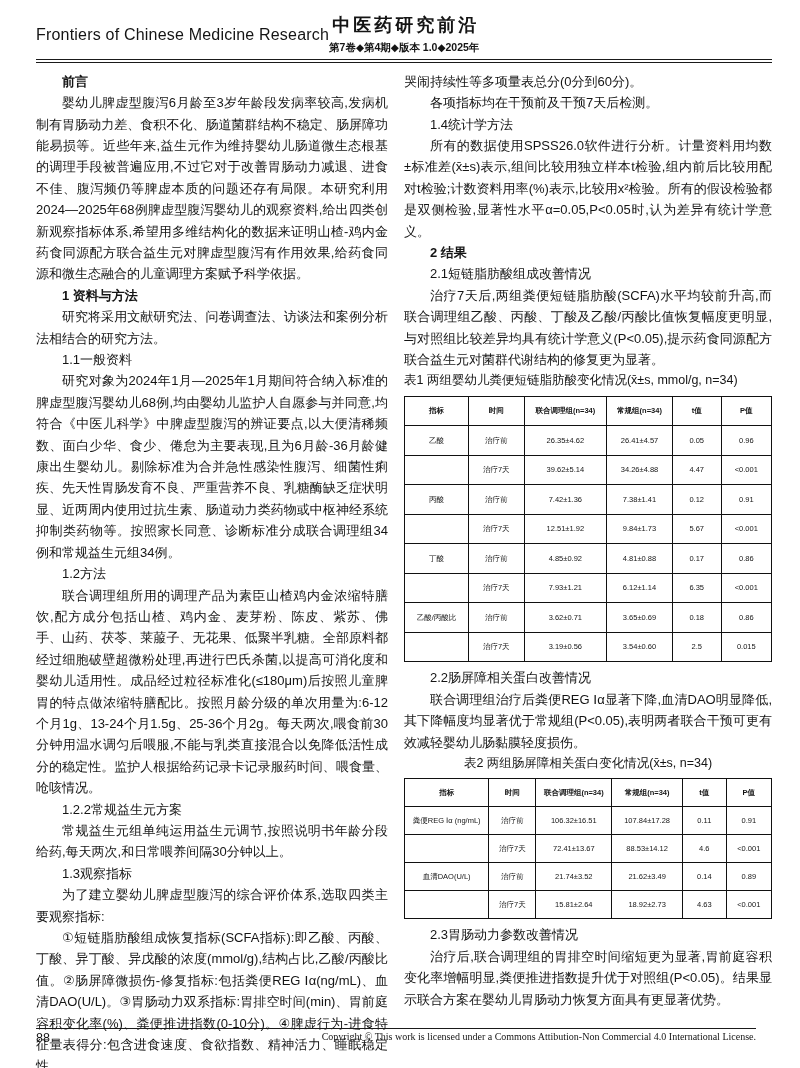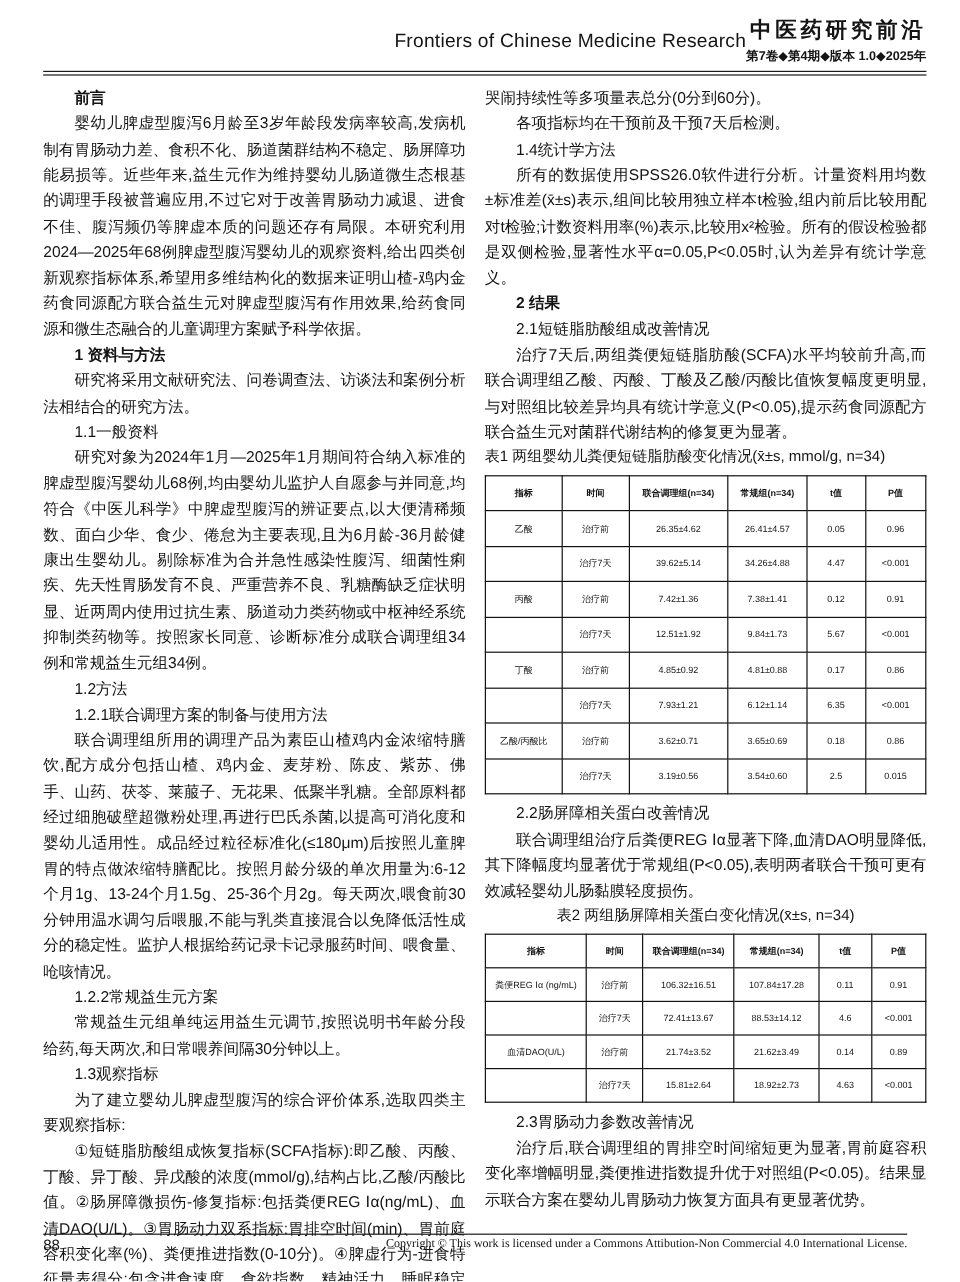--- a/index.html
+++ b/index.html
@@ -3,21 +3,21 @@
 <meta charset="utf-8">
 <style>
   html,body{margin:0;padding:0;background:#ffffff;}
   .page{
     width:800px;height:1068px;box-sizing:border-box;position:relative;
     background:#ffffff;color:#141414;
     padding:12px 28px 0 36px;overflow:hidden;
     font-family:"Liberation Sans","DejaVu Sans",sans-serif;
   }
   
-  .header-row{display:flex;justify-content:flex-end;align-items:flex-start;}
+  .header-row{display:flex;justify-content:flex-start;align-items:flex-start;}
   .journal-en{font-size:16px;margin-top:14px;letter-spacing:0.2px;}
   .header-right{text-align:right;line-height:1.5;}
   .journal-cn{font-size:18px;font-weight:700;letter-spacing:3px;}
   .volume-line{font-size:10.5px;font-weight:700;margin-top:1px;}
   .issn-line{font-size:10.5px;font-weight:700;margin-top:1px;}
   .header-rule{border-bottom:4px double #1a1a1a;margin-top:3px;}
   
   .columns{display:flex;gap:16px;margin-top:8px;}
   .col{font-size:13px;line-height:21.4px;text-align:justify;}
   .col-left{width:352px;flex:none;}
@@ -76,21 +76,20 @@
 
   <div class="columns">
     <div class="col col-left">
         <p class="blk head">前言</p>
         <p class="blk para">婴幼儿脾虚型腹泻6月龄至3岁年龄段发病率较高,发病机制有胃肠动力差、食积不化、肠道菌群结构不稳定、肠屏障功能易损等。近些年来,益生元作为维持婴幼儿肠道微生态根基的调理手段被普遍应用,不过它对于改善胃肠动力减退、进食不佳、腹泻频仍等脾虚本质的问题还存有局限。本研究利用2024—2025年68例脾虚型腹泻婴幼儿的观察资料,给出四类创新观察指标体系,希望用多维结构化的数据来证明山楂-鸡内金药食同源配方联合益生元对脾虚型腹泻有作用效果,给药食同源和微生态融合的儿童调理方案赋予科学依据。</p>
         <p class="blk head">1 资料与方法</p>
         <p class="blk para">研究将采用文献研究法、问卷调查法、访谈法和案例分析法相结合的研究方法。</p>
         <p class="blk para">1.1一般资料</p>
         <p class="blk para">研究对象为2024年1月—2025年1月期间符合纳入标准的脾虚型腹泻婴幼儿68例,均由婴幼儿监护人自愿参与并同意,均符合《中医儿科学》中脾虚型腹泻的辨证要点,以大便清稀频数、面白少华、食少、倦怠为主要表现,且为6月龄-36月龄健康出生婴幼儿。剔除标准为合并急性感染性腹泻、细菌性痢疾、先天性胃肠发育不良、严重营养不良、乳糖酶缺乏症状明显、近两周内使用过抗生素、肠道动力类药物或中枢神经系统抑制类药物等。按照家长同意、诊断标准分成联合调理组34例和常规益生元组34例。</p>
         <p class="blk para">1.2方法</p>
-        <p class="blk para">1.2.1联合调理方案的制备与使用方法</p>
         <p class="blk para">联合调理组所用的调理产品为素臣山楂鸡内金浓缩特膳饮,配方成分包括山楂、鸡内金、麦芽粉、陈皮、紫苏、佛手、山药、茯苓、莱菔子、无花果、低聚半乳糖。全部原料都经过细胞破壁超微粉处理,再进行巴氏杀菌,以提高可消化度和婴幼儿适用性。成品经过粒径标准化(≤180μm)后按照儿童脾胃的特点做浓缩特膳配比。按照月龄分级的单次用量为:6-12个月1g、13-24个月1.5g、25-36个月2g。每天两次,喂食前30分钟用温水调匀后喂服,不能与乳类直接混合以免降低活性成分的稳定性。监护人根据给药记录卡记录服药时间、喂食量、呛咳情况。</p>
         <p class="blk para">1.2.2常规益生元方案</p>
         <p class="blk para">常规益生元组单纯运用益生元调节,按照说明书年龄分段给药,每天两次,和日常喂养间隔30分钟以上。</p>
         <p class="blk para">1.3观察指标</p>
         <p class="blk para">为了建立婴幼儿脾虚型腹泻的综合评价体系,选取四类主要观察指标:</p>
         <p class="blk para">①短链脂肪酸组成恢复指标(SCFA指标):即乙酸、丙酸、丁酸、异丁酸、异戊酸的浓度(mmol/g),结构占比,乙酸/丙酸比值。②肠屏障微损伤-修复指标:包括粪便REG Ⅰα(ng/mL)、血清DAO(U/L)。③胃肠动力双系指标:胃排空时间(min)、胃前庭容积变化率(%)、粪便推进指数(0-10分)。④脾虚行为-进食特征量表得分:包含进食速度、食欲指数、精神活力、睡眠稳定性、</p>
       </div>
     <div class="col col-right">
         <p class="blk cont">哭闹持续性等多项量表总分(0分到60分)。</p>
         <p class="blk para">各项指标均在干预前及干预7天后检测。</p>

